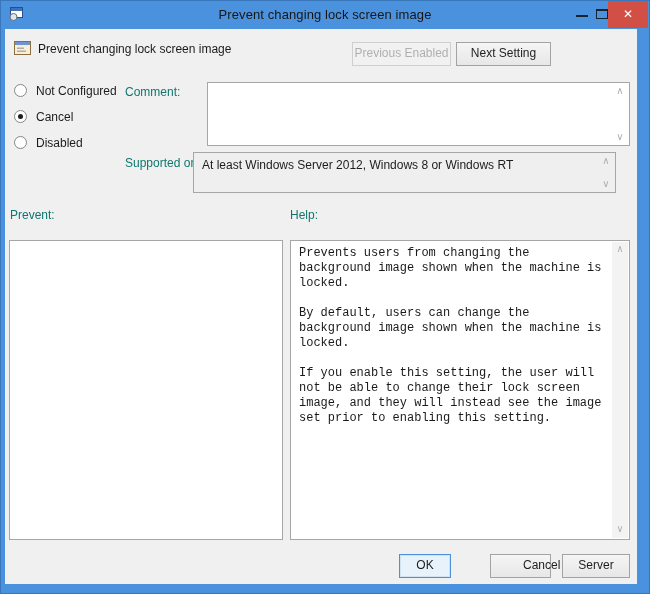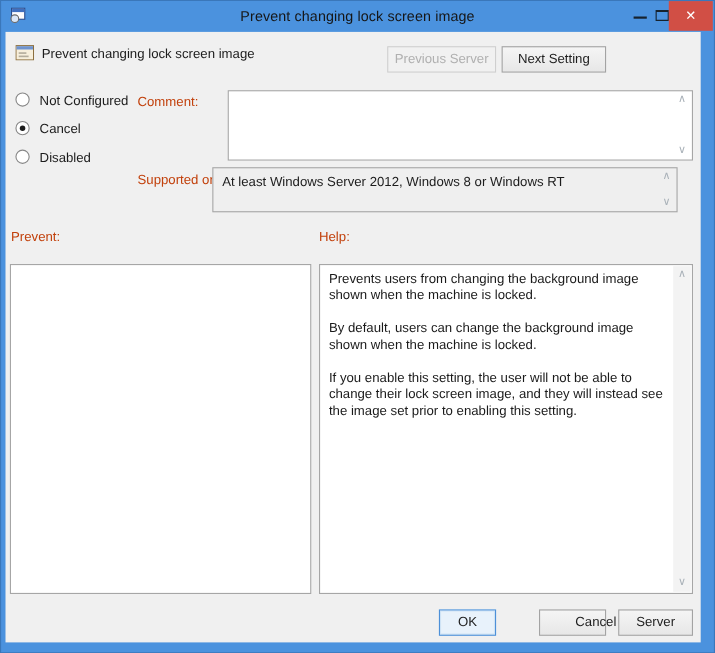--- a/index.html
+++ b/index.html
@@ -66,21 +66,21 @@
     width:13px; height:13px; border-radius:50%;
     border:1px solid #878787; background:#fff; position:relative; flex:0 0 auto;
   }
   .radio-row.selected .radio-circle::after {
     content:""; position:absolute; left:3px; top:3px;
     width:5px; height:5px; border-radius:50%; background:#1d1d1d;
   }
   .radio-label { margin-left:9px; font-size:12px; color:#1c1c1c; white-space:nowrap; }
 
   
-  .lbl { position:absolute; font-size:12px; color:#c2410c; }
+  .lbl { position:absolute; font-size:12px; color:#0f766e; }
 
   
   .comment-box {
     position:absolute; left:202px; top:53px; width:423px; height:64px;
     background:#fff; border:1px solid #a6a6a6;
   }
   .comment-input {
     position:absolute; left:0; top:0; width:100%; height:100%;
     border:none; resize:none; outline:none; background:transparent;
     font-family:"Liberation Sans", sans-serif; font-size:12px; padding:3px 18px 3px 5px;
@@ -100,21 +100,21 @@
   .scroll-up { top:3px; }
   .scroll-down { bottom:3px; }
 
   
   .options-box {
     position:absolute; left:4px; top:211px; width:274px; height:300px;
     background:#fff; border:1px solid #a6a6a6;
   }
   .help-box {
     position:absolute; left:285px; top:211px; width:340px; height:300px;
-    background:#fff; border:1px solid #a6a6a6;
+    background:#fff; border:1px solid #a6a6a6;font-family:Liberation Mono, monospace;
   }
   .help-text {
     position:absolute; left:0; top:0; right:17px; bottom:0;
     padding:5px 6px 5px 8px; overflow:hidden;
   }
   .help-text p { margin:0 0 15px 0; font-size:12px; line-height:15px; color:#1a1a1a; }
   .help-scrollbar {
     position:absolute; top:1px; right:1px; bottom:1px; width:16px;
     background:#f3f3f3;
   }
@@ -145,21 +145,21 @@
 
   <div class="dialog">
 
     <svg class="setting-icon" viewBox="0 0 17 14">
       <rect x="0.5" y="0.5" width="16" height="13" fill="#f7efdc" stroke="#8c6f3f"></rect>
       <rect x="1" y="1" width="15" height="3" fill="#6f94cf"></rect>
       <rect x="3" y="6.5" width="7" height="1.5" fill="#b4ad9d"></rect>
       <rect x="3" y="9.5" width="9" height="1.5" fill="#b4ad9d"></rect>
     </svg>
     <div class="setting-title">Prevent changing lock screen image</div>
-    <div class="btn btn-prev disabled">Previous Server</div>
+    <div class="btn btn-prev disabled">Previous Enabled</div>
     <div class="btn btn-next">Next Setting</div>
 
     <div class="radio-row" style="top:55px">
       <span class="radio-circle"></span>
       <span class="radio-label">Not Configured</span>
     </div>
     <div class="radio-row selected" style="top:81px">
       <span class="radio-circle"></span>
       <span class="radio-label">Cancel</span>
     </div>

